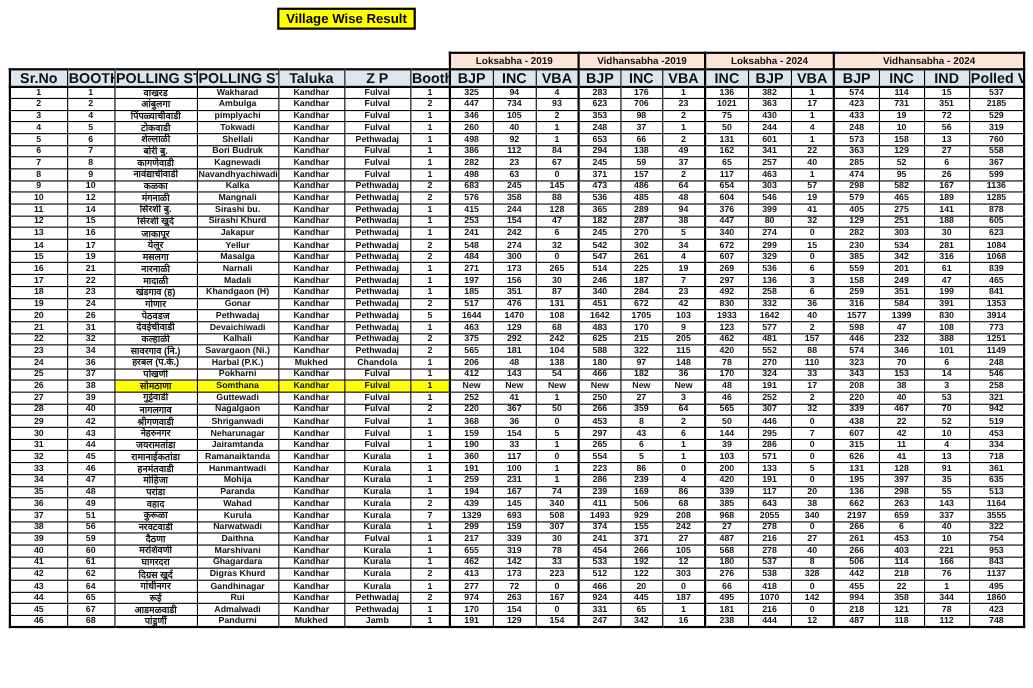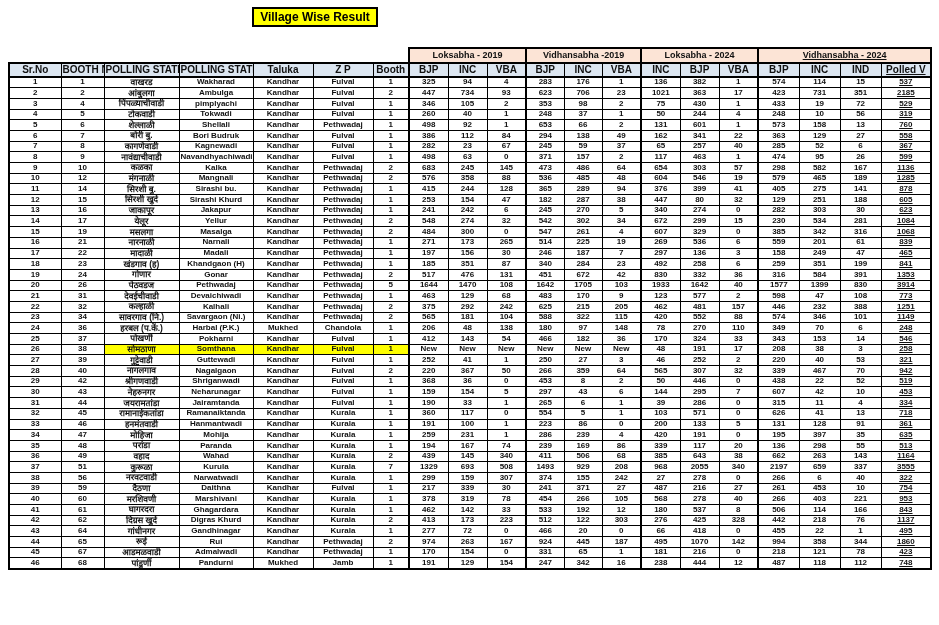--- a/index.html
+++ b/index.html
@@ -24,26 +24,26 @@
     vertical-align:middle; overflow:hidden; white-space:nowrap;
     height:10.7px; line-height:1.05; box-sizing:border-box;
   }
   .blank { border:none; background:transparent; }
   .ghead {
     background:var(--group-header-bg,#fce4d6);
     border-width:2px; font-size:9px; height:15px;
   }
   .chead {
     background:var(--sub-header-bg,#dce6f1);
-    font-size:10px; height:14px;
+    font-size:13px; height:14px;
     border-top-width:2px; border-bottom-width:2px;
   }
   .fl { border-left-width:2px; }
   .gl { border-left-width:2px; }
-  .gr { border-right-width:2px;text-decoration:underline; }
+  .gr { border-right-width:2px; }
   tbody tr:last-child td { border-bottom-width:2px; }
   .hl { background:var(--highlight,#ffff00); }
   .mrname { font-size:8.5px; }
 </style>
 </head>
 <body>
 
 <div class="title-box">Village Wise Result</div>
 
 <div class="table-wrap">
@@ -618,21 +618,21 @@
           <td>1</td>
           <td class="gl">206</td>
           <td>48</td>
           <td>138</td>
           <td class="gl">180</td>
           <td>97</td>
           <td>148</td>
           <td class="gl">78</td>
           <td>270</td>
           <td>110</td>
-          <td class="gl">349</td>
+          <td class="gl">323</td>
           <td>70</td>
           <td>6</td>
           <td class="gr">248</td>
         </tr>
         <tr>
           <td class="fl">25</td>
           <td>37</td>
           <td class="mrname">पोखर्णी</td>
           <td>Pokharni</td>
           <td>Kandhar</td>
@@ -961,21 +961,21 @@
           <td class="gr">754</td>
         </tr>
         <tr>
           <td class="fl">40</td>
           <td>60</td>
           <td class="mrname">मरशिवणी</td>
           <td>Marshivani</td>
           <td>Kandhar</td>
           <td>Kurala</td>
           <td>1</td>
-          <td class="gl">378</td>
+          <td class="gl">655</td>
           <td>319</td>
           <td>78</td>
           <td class="gl">454</td>
           <td>266</td>
           <td>105</td>
           <td class="gl">568</td>
           <td>278</td>
           <td>40</td>
           <td class="gl">266</td>
           <td>403</td>
@@ -1012,21 +1012,21 @@
           <td>Kandhar</td>
           <td>Kurala</td>
           <td>2</td>
           <td class="gl">413</td>
           <td>173</td>
           <td>223</td>
           <td class="gl">512</td>
           <td>122</td>
           <td>303</td>
           <td class="gl">276</td>
-          <td>425</td>
+          <td>538</td>
           <td>328</td>
           <td class="gl">442</td>
           <td>218</td>
           <td>76</td>
           <td class="gr">1137</td>
         </tr>
         <tr>
           <td class="fl">43</td>
           <td>64</td>
           <td class="mrname">गांधीनगर</td>

